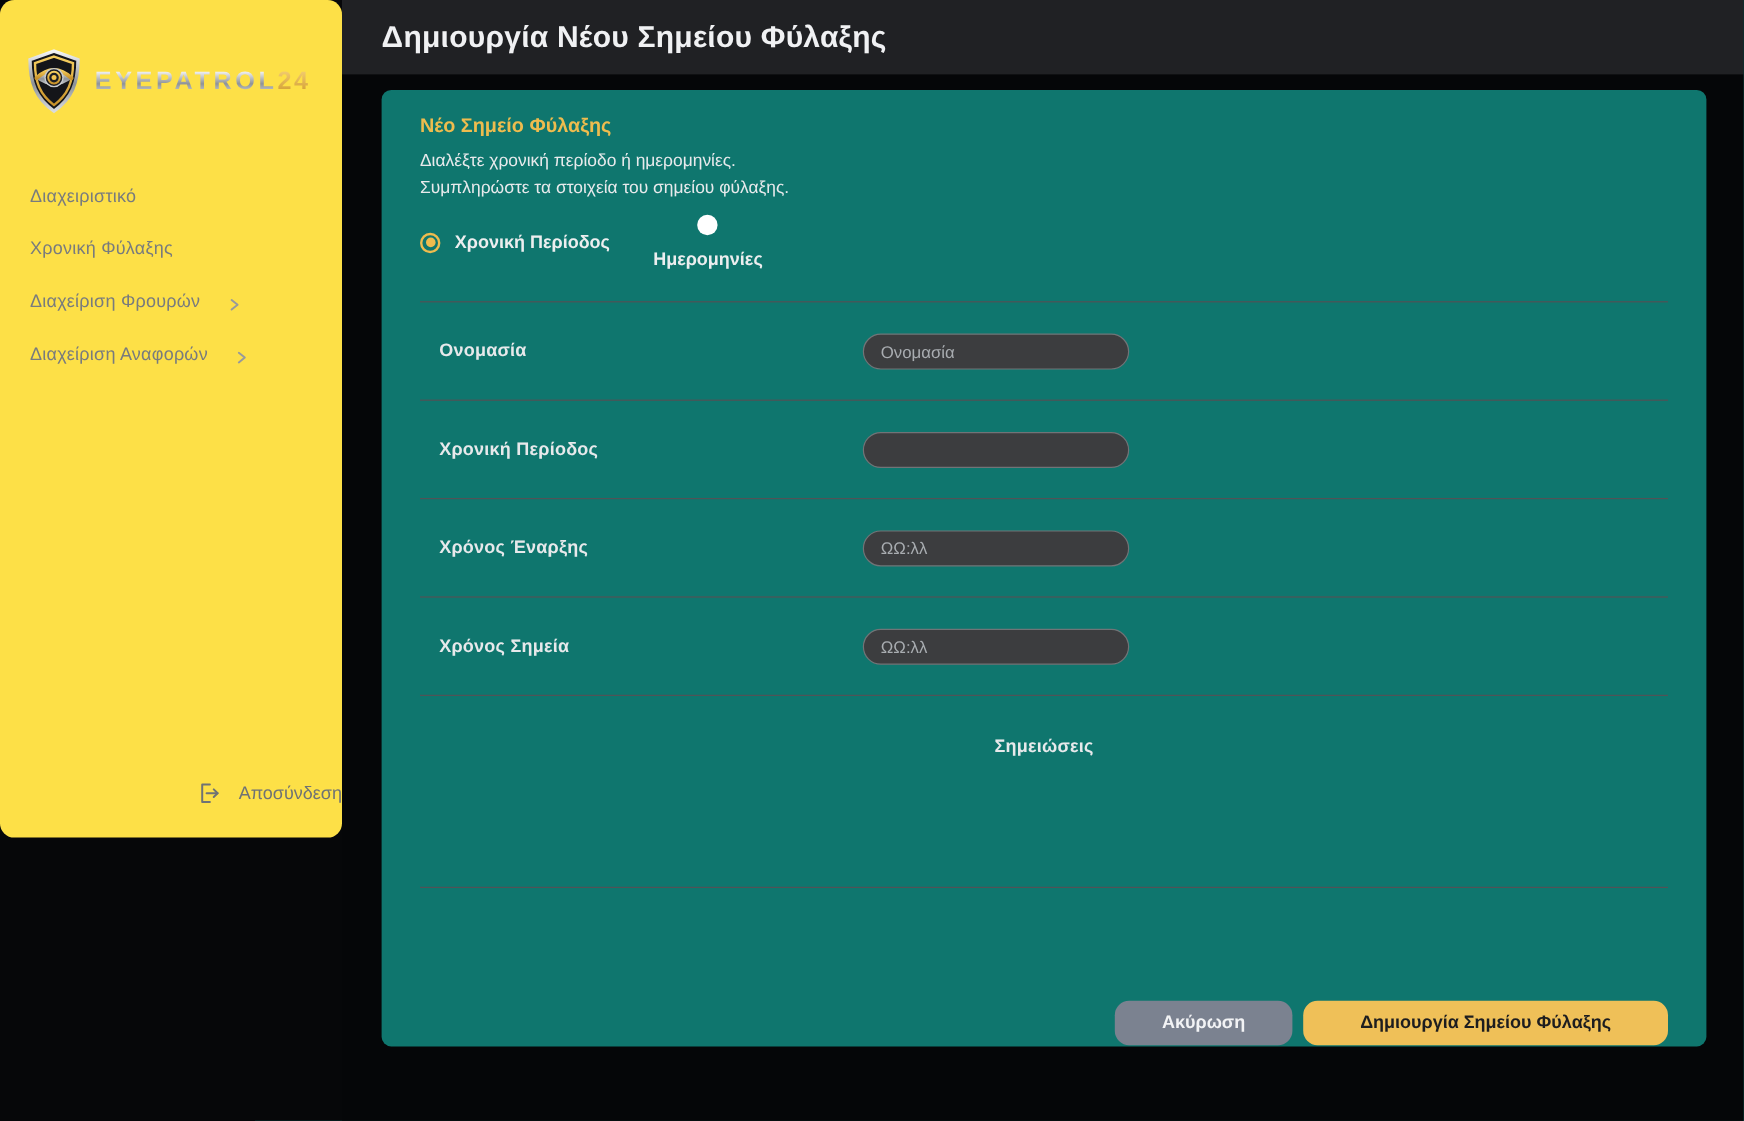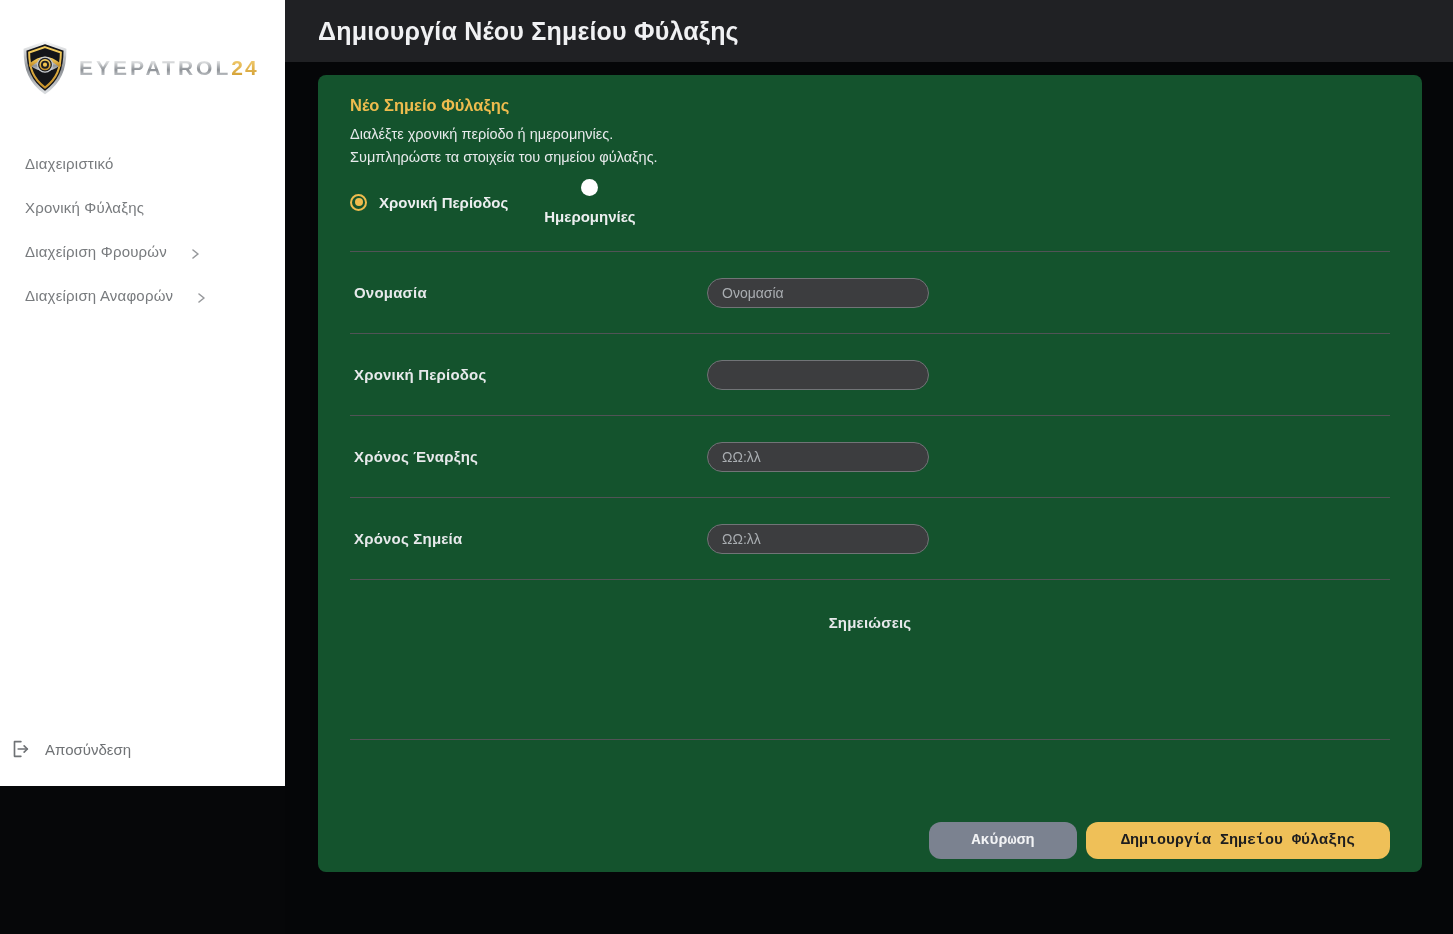--- a/index.html
+++ b/index.html
@@ -6,22 +6,22 @@
   html,body { width:1453px; height:934px; overflow:hidden; }
   body {
     background:#060709;
     font-family:"Liberation Sans","DejaVu Sans",sans-serif;
     color:#e7e9eb;
     position:relative;
   }
 
   
   .sidebar {
-    position:absolute; left:0; top:0; width:285px; height:786px;
-    background:#ffffff; z-index:2;
+    position:absolute; left:0; top:0; width:285px; height:698px;
+    background:#fde047; z-index:2;border-radius:12px;
   }
   .logo-block {
     display:flex; align-items:center; gap:9px;
     padding:40px 0 0 20px;
   }
   .brand-name {
     font-size:21px; font-weight:800; letter-spacing:3px;
     background:linear-gradient(180deg,#ffffff 10%,#8e9297 60%,#d9dcdf 100%);
     -webkit-background-clip:text; background-clip:text; color:transparent;
   }
@@ -32,60 +32,60 @@
   }
   .side-nav { margin-top:32px; }
   .side-item {
     display:flex; align-items:flex-end; height:44px; padding-left:25px;
     font-size:15px; color:#787b7e; cursor:pointer; letter-spacing:.2px;
   }
   .side-item .chev { margin-left:22px; display:inline-flex; }
   .logout-row {
     position:absolute; left:0; bottom:26px; width:100%;
     display:flex; align-items:center; gap:14px; padding-left:9px;
-    color:#6f7275; font-size:15px; cursor:pointer;
+    color:#6f7275; font-size:15px; cursor:pointer;justify-content:flex-end;
   }
 
   
   .top-header {
     position:absolute; left:285px; top:0; width:1168px; height:62px;
     background:#202124; display:flex; align-items:center; z-index:1;
   }
   .page-title {
     margin-left:33px; font-size:25px; font-weight:700; color:#f0f1f3;
     letter-spacing:.2px;
   }
 
   
   .main-area {
     position:absolute; left:285px; top:62px; width:1168px; height:872px;
     background:#050608;
   }
   .card {
     position:absolute; left:33px; top:13px; width:1104px; height:797px;
-    background:#14532d; border-radius:8px;
+    background:#0f766e; border-radius:8px;
   }
   .card-head { padding:20px 32px 0; }
   .card-title { font-size:16.5px; line-height:20px; font-weight:700; color:#eebc4e; margin-bottom:8px; }
   .card-sub { font-size:14.5px; line-height:23px; color:#e8eaec; }
   .radio-row { margin-top:24px; margin-bottom:40px; display:flex; align-items:center; height:18px; }
   .radio-group { display:flex; align-items:center; gap:12px; cursor:pointer; }
   .radio-group + .radio-group { margin-left:36px;flex-direction:column; }
   .radio-circle { width:17px; height:17px; border-radius:50%; position:relative; flex:0 0 auto; }
   .radio-circle.checked { border:2px solid #eebc4e; background:transparent; }
   .radio-circle.checked::after {
     content:""; position:absolute; left:50%; top:50%; width:8px; height:8px;
     transform:translate(-50%,-50%); border-radius:50%; background:#eebc4e;
   }
   .radio-circle.unchecked { background:#ffffff; }
   .radio-label { font-size:15px; font-weight:600; color:#eceeef; }
 
   .divider { border-top:1px solid #515356; margin:0 32px; }
 
-  .form-row { display:flex; align-items:center; height:81px; padding:0 36px; }
+  .form-row { display:flex; align-items:center; height:81px; padding:0 48px; }
   .f-label { flex:0 0 353px; font-size:15px; font-weight:600; color:#e7e9eb; letter-spacing:.2px; }
   .f-input {
     width:222px; height:30px; border-radius:15px;
     background:#3c3d3f; border:1px solid #717477;
     color:#ced2d6; font-size:14px; padding:0 14px; outline:none;
     font-family:"Liberation Sans","DejaVu Sans",sans-serif;
   }
   .f-input::placeholder { color:#a9adb1; }
 
   .row-notes { height:159px; align-items:center;flex-direction:column; }
@@ -97,21 +97,22 @@
     font-family:"Liberation Sans","DejaVu Sans",sans-serif;
   }
 
   .card-footer {
     height:136px; padding:82px 32px 0;
     display:flex; justify-content:flex-end; gap:9px;
   }
   .btn {
     height:37px; border:none; border-radius:12px; cursor:pointer;
     font-size:15px; font-weight:600; padding:0 26px;
-    font-family:Liberation Mono, monospace;
+    font-family:Liberation Sans, sans-serif;
+    margin-top:12px;
   }
   .btn-cancel { background:#7b8290; color:#f2f3f5; min-width:148px; }
   .btn-submit { background:#efc058; color:#1d1d1f; min-width:304px; font-weight:700; }
 </style>
 </head>
 <body>
 
 <aside class="sidebar">
   <div class="logo-block">
     <svg width="50" height="56" viewBox="0 0 60 66">

